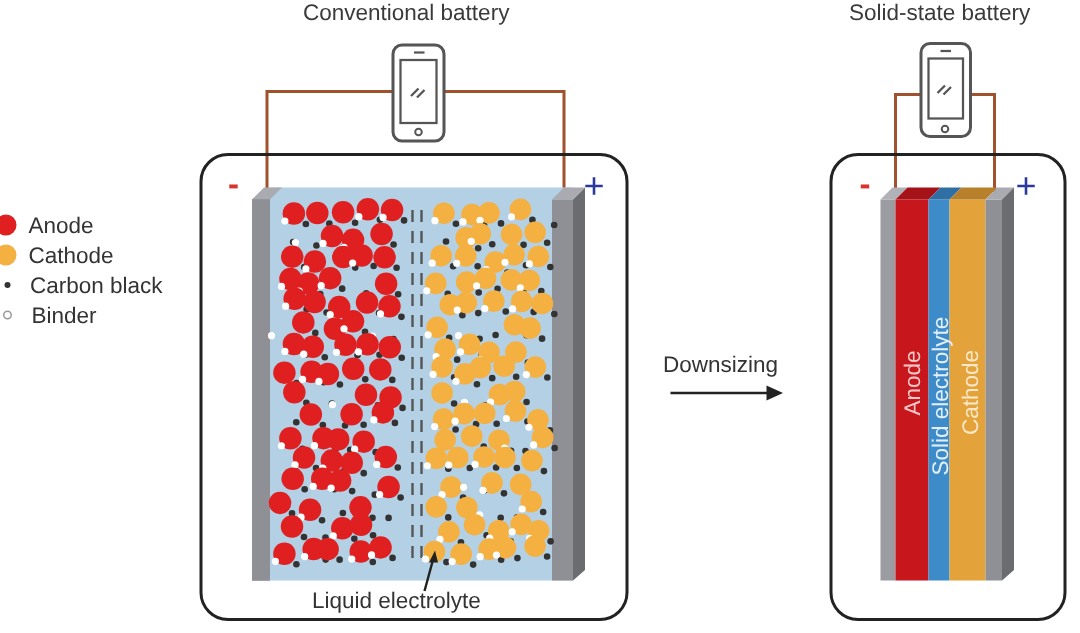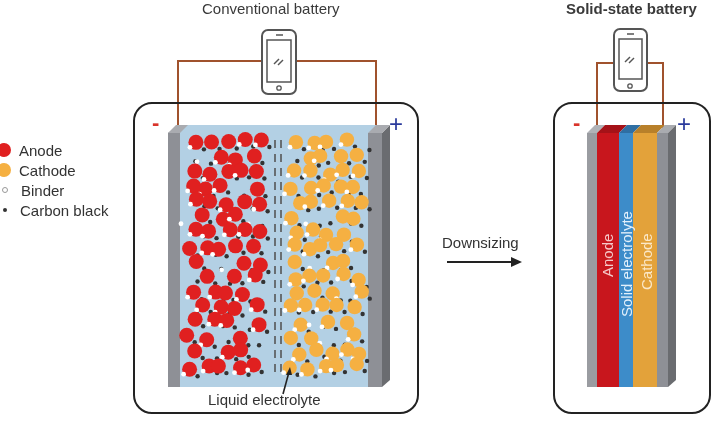--- a/index.html
+++ b/index.html
@@ -7,38 +7,38 @@
   .title{position:absolute;font-size:15px;color:#3a3a3a;white-space:nowrap;text-align:center;}
   .legend{position:absolute;left:0;top:140px;font-size:15px;color:#333;}
   .legend .row{display:flex;align-items:center;height:20px;}
   .legend .sw{display:inline-block;margin-right:8px;}
   svg{position:absolute;left:0;top:0;}
 </style>
 </head>
 <body>
 
 <div class="title" style="left:202px;top:0px;">Conventional battery</div>
-<div class="title" style="left:566px;top:0px;font-weight:bold;">Solid-state battery</div>
+<div class="title" style="left:566px;top:0px;">Solid-state battery</div>
 
 <div class="legend">
   <div class="row">
     <span class="sw" style="width:14px;height:14px;border-radius:50%;background:#e02020;margin-left:-3px;"></span>
     <span>Anode</span>
   </div>
   <div class="row">
     <span class="sw" style="width:14px;height:14px;border-radius:50%;background:#f5b042;margin-left:-3px;"></span>
     <span>Cathode</span>
   </div>
   <div class="row">
+    <span class="sw" style="width:4px;height:4px;border-radius:50%;background:#333;margin-left:3px;margin-right:13px;"></span>
+    <span>Carbon black</span>
+  </div>
+  <div class="row">
     <span class="sw" style="width:4px;height:4px;border-radius:50%;background:#fff;border:1px solid #999;margin-left:2px;margin-right:13px;"></span>
     <span>Binder</span>
-  </div>
-  <div class="row">
-    <span class="sw" style="width:4px;height:4px;border-radius:50%;background:#333;margin-left:3px;margin-right:13px;"></span>
-    <span>Carbon black</span>
   </div>
 </div>
 
 <svg width="720" height="422" viewBox="0 0 720 422">
 
   <g>
 
     <polyline points="178,128 178,61 376,61 376,128" fill="none" stroke="#a0522d" stroke-width="2"></polyline>
 
     <g>

